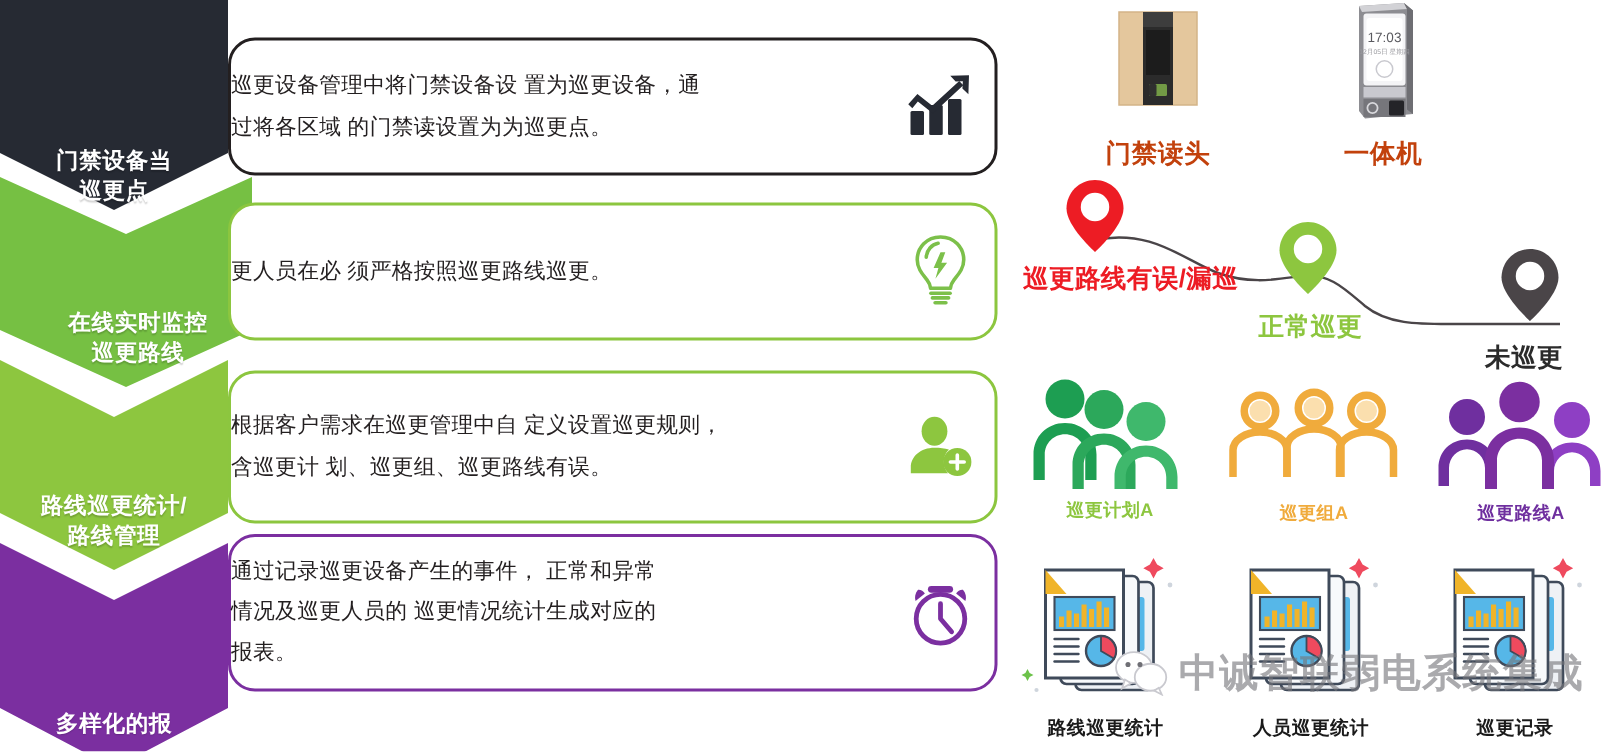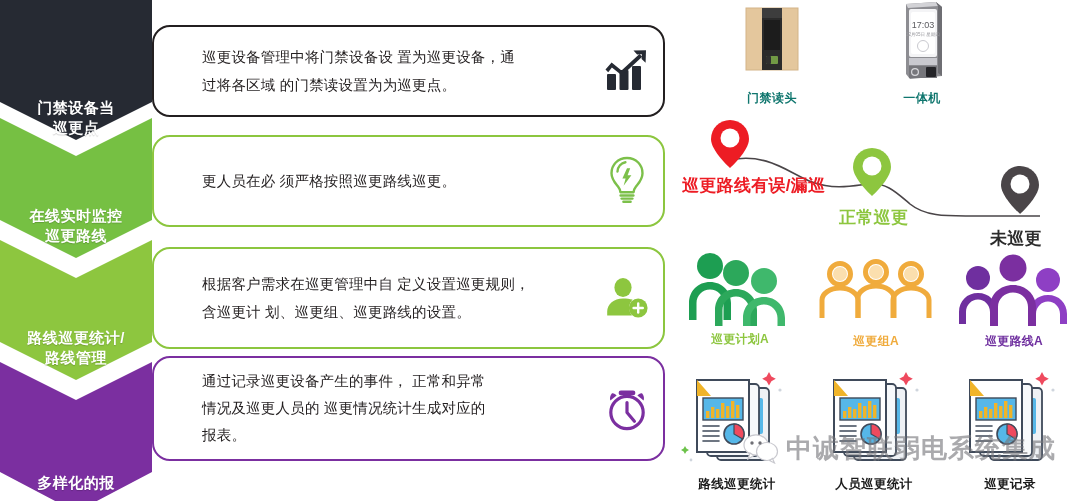--- a/index.html
+++ b/index.html
@@ -59,21 +59,20 @@
     border-radius: 18px;
     box-sizing: border-box;
     display: flex;
     align-items: center;
   }
   .card-text {
     flex: 1 1 auto;
     color: #231f20;
     font-size: 14.5px;
     line-height: 1.95;
-    padding-left: 48px;
     padding-right: 6px;
     letter-spacing: 0.2px;
   }
   .card-icon {
     flex: 0 0 auto;
     width: 72px;
     display: flex;
     align-items: center;
     justify-content: center;
   }
@@ -84,22 +83,22 @@
     left: 672px;
     top: 0;
     width: 402px;
     height: 501px;
   }
   .device {
     position: absolute;
     text-align: center;
   }
   .device-caption {
-    font-size: 12px;
-    color: #0f766e;
+    font-size: 17px;
+    color: #c2410c;
     font-weight: bold;
     margin-top: 4px;
     letter-spacing: 0.5px;
   }
 
   .pin-caption {
     position: absolute;
     font-size: 17px;
     font-weight: bold;
     letter-spacing: 0.3px;
@@ -159,21 +158,21 @@
     <div class="chevron" style="top:-8px; height:148px;">
       <svg class="chev-shape" viewBox="0 0 152 148" preserveAspectRatio="none">
         <path d="M0,0 L152,0 L152,110 L76,148 L0,110 Z" fill="#262a33"></path>
       </svg>
       <div class="chev-label" style="margin-bottom:2px;">
         <div>门禁设备当</div>
         <div>巡更点</div>
       </div>
     </div>
 
-    <div class="chevron" style="top:118px; height:140px;">
+    <div class="chevron" style="top:118px; height:140px;padding-left:16px;">
       <svg class="chev-shape" viewBox="0 0 152 140" preserveAspectRatio="none">
         <path d="M0,0 L76,38 L152,0 L152,102 L76,140 L0,102 Z" fill="#76c043"></path>
       </svg>
       <div class="chev-label" style="margin-bottom:12px;">
         <div>在线实时监控</div>
         <div>巡更路线</div>
       </div>
     </div>
 
     <div class="chevron" style="top:240px; height:140px;">
@@ -228,21 +227,21 @@
           <path d="M17.4,46.8 L24.6,46.8"></path>
         </g>
         <path d="M21,13.2 L16.4,23.6 L19.6,23.6 L17.6,30.8 L25.4,20.2 L21.6,20.2 L24.2,13.2 Z" fill="#7cc04a"></path>
       </svg>
     </div>
   </div>
 
   <div class="card" style="left:152px; top:247px; width:513px; height:102px; border:2px solid #8cc63f;">
     <div class="card-text">
       <div>根据客户需求在巡更管理中自  定义设置巡更规则，</div>
-      <div>含巡更计  划、巡更组、巡更路线的设置。</div>
+      <div>含巡更计  划、巡更组、巡更路线有误。</div>
     </div>
     <div class="card-icon">
       <svg width="46" height="46" viewBox="0 0 46 46" aria-hidden="true">
         <g fill="#8dc63f">
           <ellipse cx="19" cy="12.5" rx="8.6" ry="9.6"></ellipse>
           <path d="M19,23.5 C9.8,23.5 3.2,29.2 3.2,36.6 L3.2,40.5 L28.0,40.5 C26.2,38.4 25.2,35.7 25.2,32.8 C25.2,29.6 26.5,26.7 28.6,24.6 C25.8,23.9 22.6,23.5 19,23.5 Z"></path>
           <circle cx="34.2" cy="33.0" r="9.4"></circle>
         </g>
         <g stroke="#ffffff" stroke-width="2.4" stroke-linecap="round">
           <path d="M34.2,28.4 L34.2,37.6"></path>

